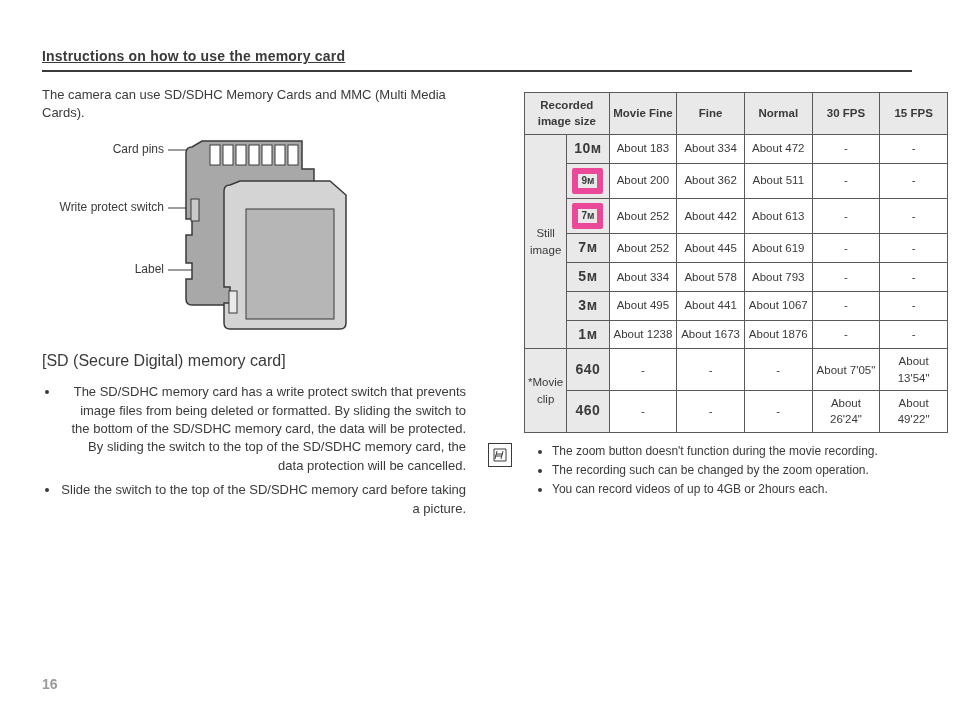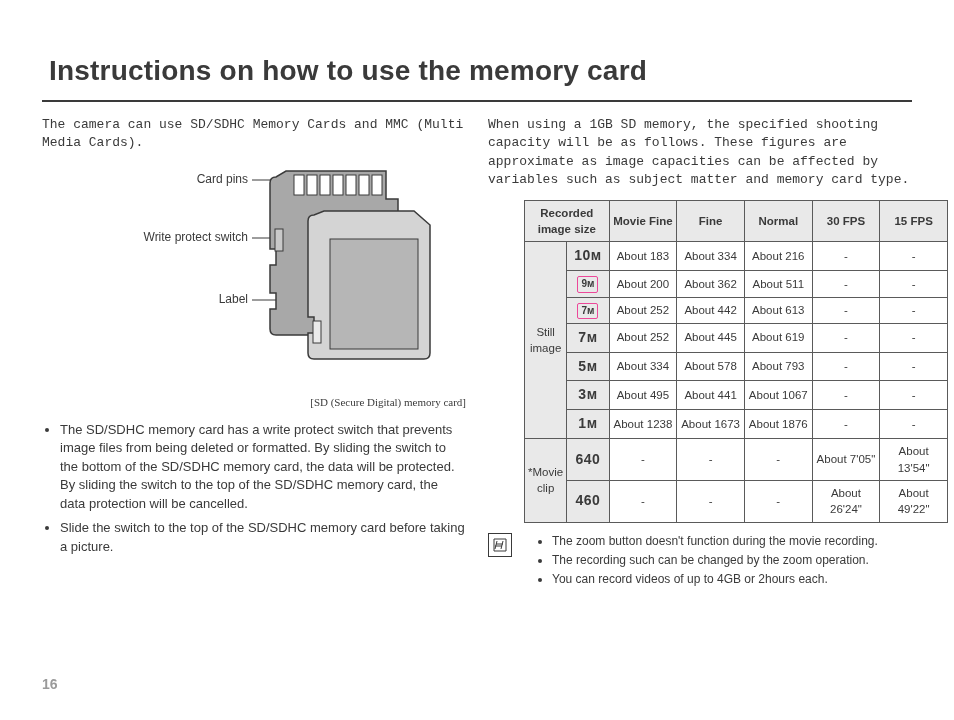--- a/index.html
+++ b/index.html
@@ -13,52 +13,53 @@
   }
   .page {
     padding: 48px 42px 28px 42px;
   }
   .title-line {
     border-bottom: 2px solid #3a3a3a;
     padding-bottom: 6px;
     margin-bottom: 14px;
   }
   h1 {
-    font-size: 28px;
+    font-size: 14px;
     font-weight: bold;
-    margin: 7px;
+    margin: 0;
     letter-spacing: .2px;
+    text-decoration: underline;
   }
   .cols {
     display: flex;
     gap: 22px;
   }
   .col {
     flex: 1;
     font-size: 13px;
     line-height: 1.42;
     color: #3a3a3a;
   }
-  .intro { margin-bottom: 10px; font-family: Liberation Mono, monospace; }
+  .intro { margin-bottom: 10px; }
   .diagram-wrap {
-    text-align: right;
+    text-align: left;
     margin: 8px 0 8px 0;
     position: relative;
   }
   svg.sd { display: inline-block; }
   .caption {
-    font-size: 11px;
-    margin-top: 17px;
-    font-family: Liberation Serif, serif;
+    font-size: 16px;
+    margin-top: 2px;
   }
   .label-text { font-size: 12px; fill:#3a3a3a; }
   ul.bullets {
     list-style: disc;
     padding-left: 18px;
     margin: 10px 0 0 0;
+    text-align: right;
   }
   ul.bullets li { margin-bottom: 6px; }
   
   table.cap {
     border-collapse: collapse;
     width: 100%;
     font-size: 11.5px;
     table-layout: fixed;
     margin-top: 6px;
     margin-left: 36px;
@@ -72,21 +73,21 @@
   }
   table.cap th.rowhead, table.cap td.rowhead {
     background: #e9e9e9;
   }
   table.cap .size-icon {
     font-weight: bold;
     font-size: 14px;
     letter-spacing: .5px;
   }
   .icon-box {
-    display:inline-block; border:1px solid #ec4899; border-radius:2px;
+    display:inline-block; border:6px solid #ec4899; border-radius:2px;
     padding:0 3px; font-size:10px; font-weight:bold;
   }
   .notes {
     display: flex;
     gap: 24px;
     margin-top: 10px;
     font-size: 12px;
     align-items: flex-start;
   }
   .note-icon {
@@ -155,21 +156,20 @@
         <div class="caption">[SD (Secure Digital) memory card]</div>
       </div>
 
       <ul class="bullets">
         <li>The SD/SDHC memory card has a write protect switch that prevents image files from being deleted or formatted. By sliding the switch to the bottom of the SD/SDHC memory card, the data will be protected. By sliding the switch to the top of the SD/SDHC memory card, the data protection will be cancelled.</li>
         <li>Slide the switch to the top of the SD/SDHC memory card before taking a picture.</li>
       </ul>
     </div>
 
     <div class="col">
-      <div class="intro">When using a 1GB SD memory, the specified shooting capacity will be as follows. These figures are approximate as image capacities can be affected by variables such as subject matter and memory card type.</div>
 
       <table class="cap">
         <colgroup>
           <col style="width:10%">
             <col style="width:10%">
           <col style="width:16%">
             <col style="width:16%">
             <col style="width:16%">
           <col style="width:16%">
             <col style="width:16%">
@@ -183,21 +183,21 @@
             <th class="rowhead">30 FPS</th>
             <th class="rowhead">15 FPS</th>
           </tr>
         </thead>
         <tbody id="still-body">
             <tr>
               <td class="rowhead" rowspan="7">Still image</td>
               <td class="rowhead"><span class="size-icon">10ᴍ</span></td>
               <td>About 183</td>
               <td>About 334</td>
-              <td>About 216</td>
+              <td>About 472</td>
               <td>-</td>
               <td>-</td>
             </tr>
             <tr>
               <td class="rowhead"><span class="icon-box">9ᴍ</span></td>
               <td>About 200</td>
               <td>About 362</td>
               <td>About 511</td>
               <td>-</td>
               <td>-</td>

